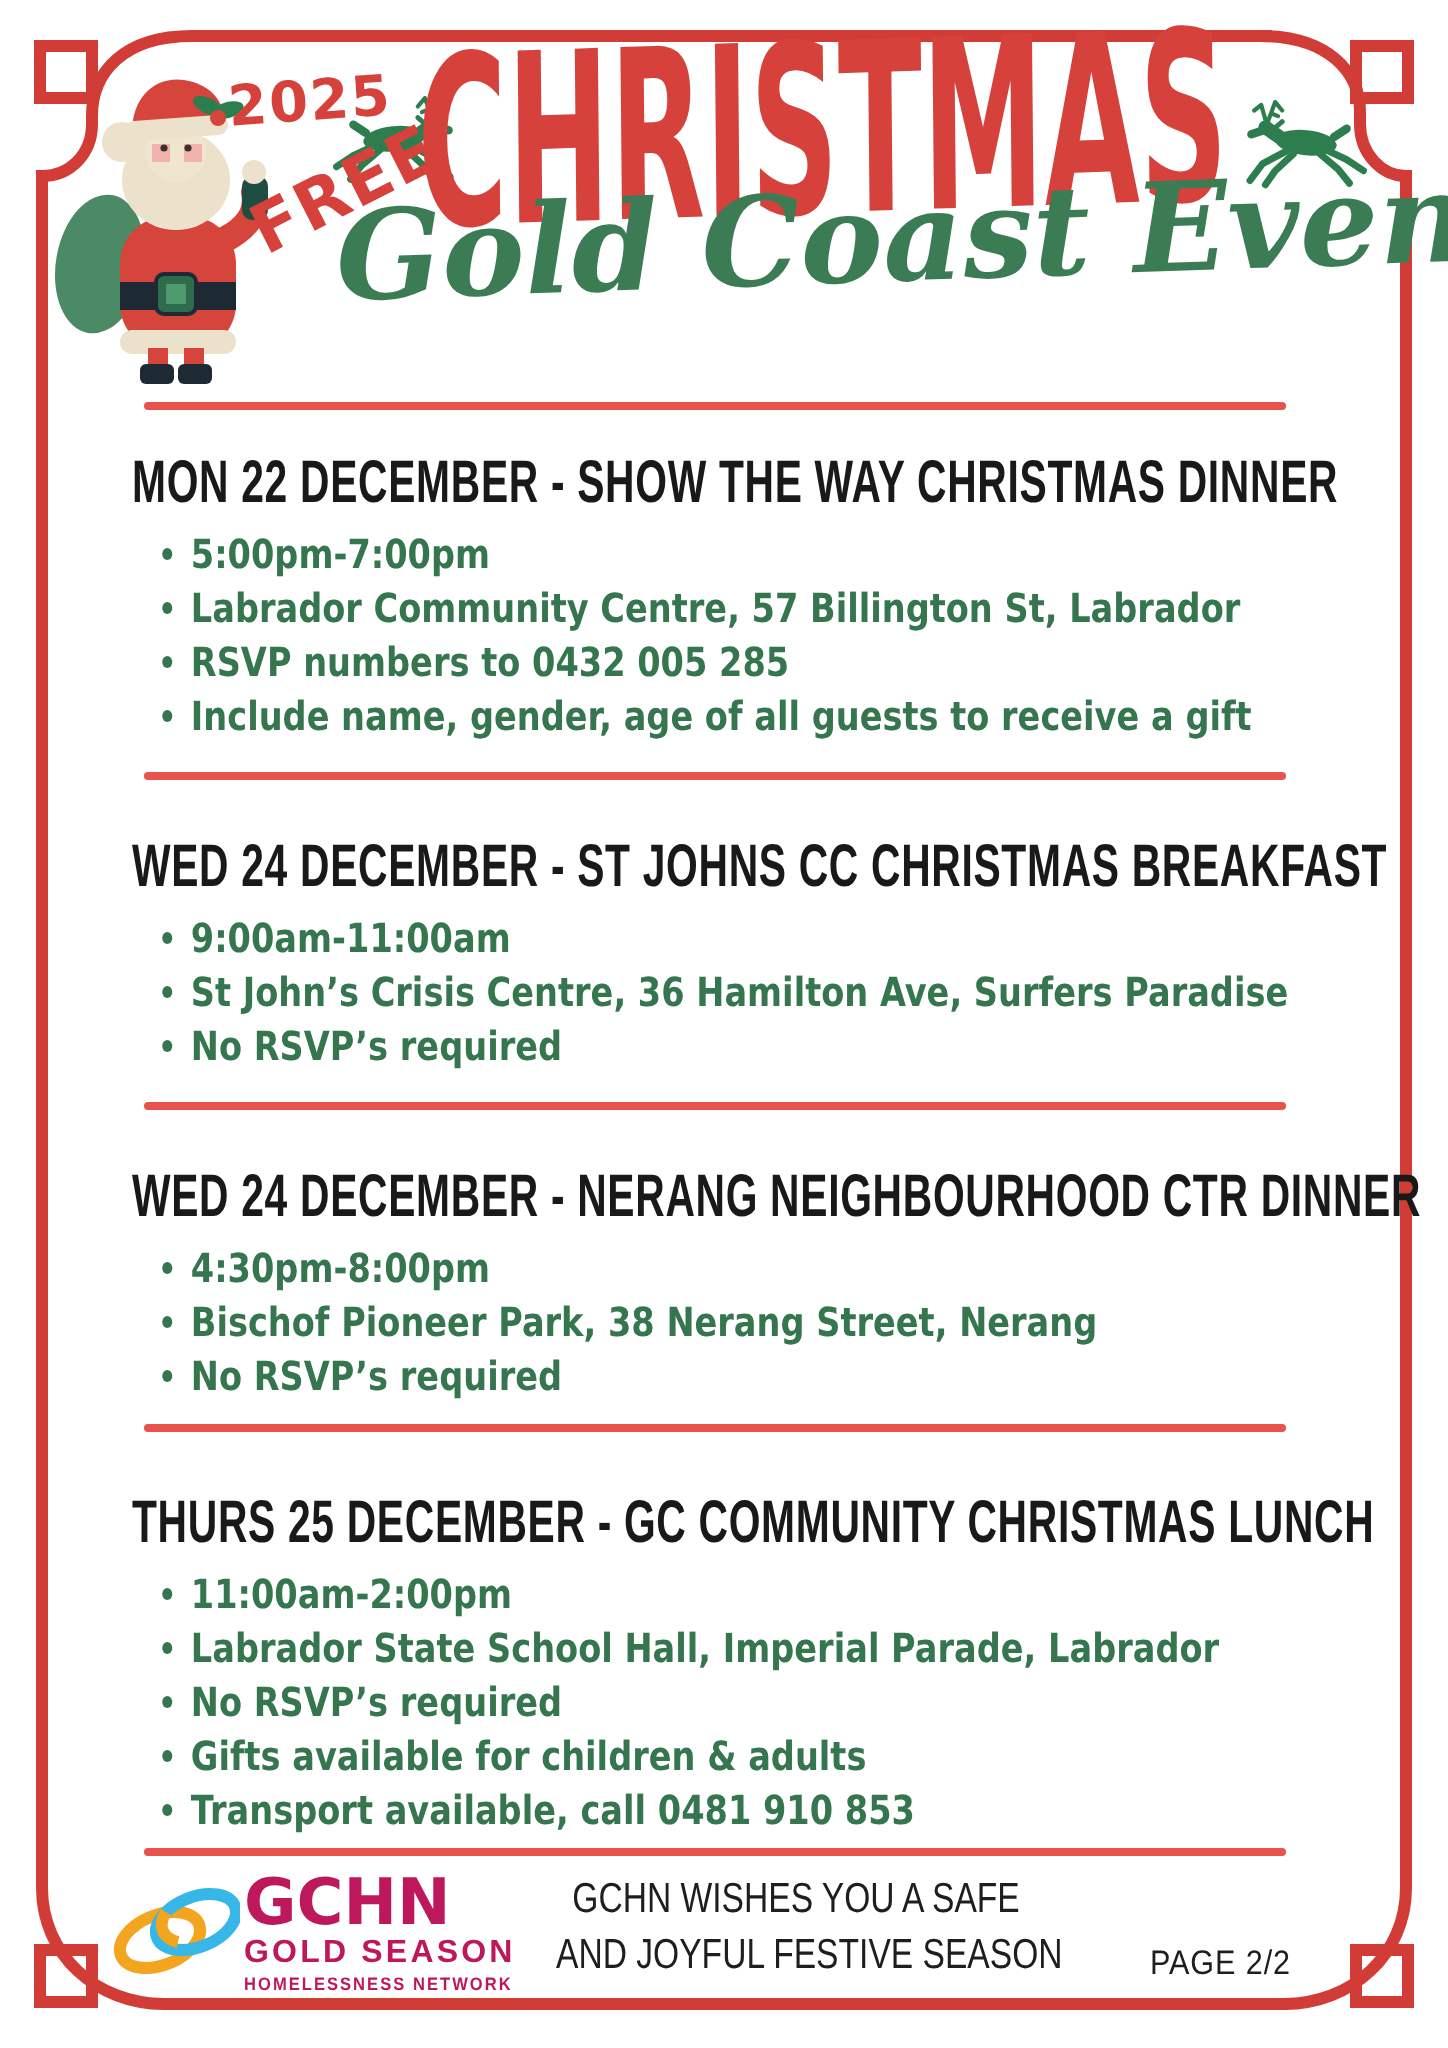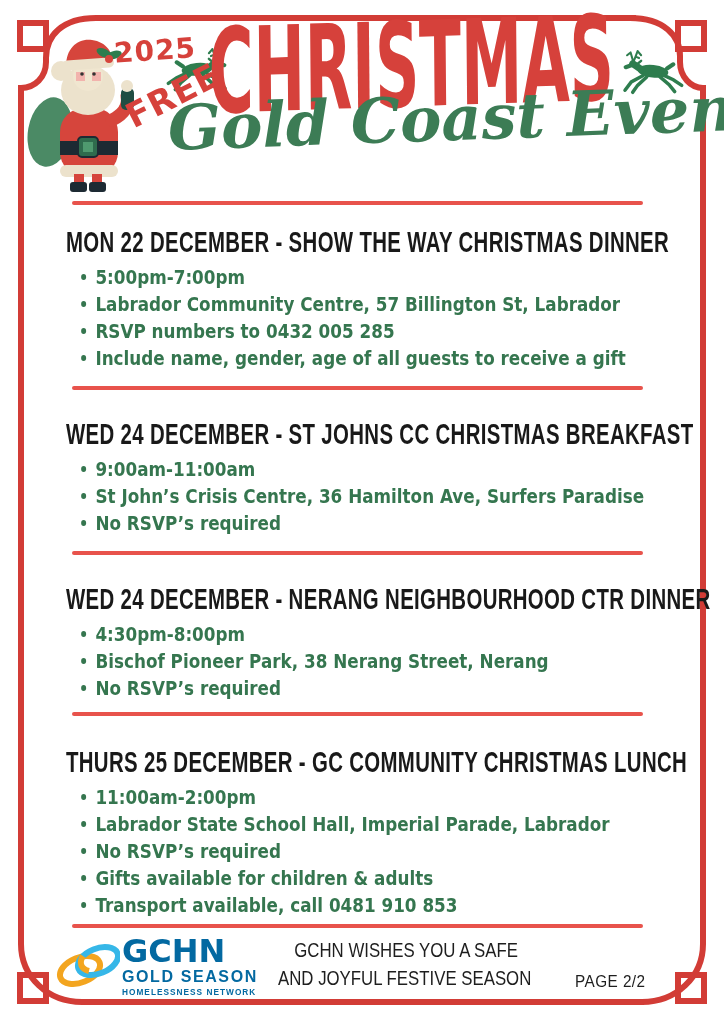--- a/index.html
+++ b/index.html
@@ -34,26 +34,26 @@
   .event-title{font:700 30px "Liberation Sans",sans-serif;color:#191919;white-space:nowrap;
         transform:scaleX(.68);transform-origin:0 50%;letter-spacing:.5px;margin-bottom:5px;
         line-height:32px;}
   .row{display:flex;align-items:center;height:27px;white-space:nowrap;
         transform:scaleX(.84);transform-origin:0 50%;padding-left:18px;
         font:700 20px "DejaVu Sans",sans-serif;color:#35764f;}
   .dot{width:6px;height:6px;border-radius:50%;background:#35764f;margin-right:11px;flex:none;}
 
   
   .logo-rings{position:absolute;left:56px;top:936px;}
-  .logo-text{position:absolute;left:122px;top:934px;color:#0369a1;}
+  .logo-text{position:absolute;left:122px;top:934px;color:#be185d;}
   .logo-acronym{font:700 32px "DejaVu Sans",sans-serif;letter-spacing:0;line-height:34px;}
   .logo-name{font:700 16px "Liberation Sans",sans-serif;letter-spacing:1.6px;line-height:18px;}
   .logo-tagline{font:700 9px "Liberation Sans",sans-serif;letter-spacing:1.1px;line-height:12px;
         transform:scaleX(.92);transform-origin:0 50%;white-space:nowrap;}
-  .footer-msg{position:absolute;left:248px;top:936px;width:300px;text-align:right;color:#1e1e1e;}
+  .footer-msg{position:absolute;left:248px;top:936px;width:300px;text-align:center;color:#1e1e1e;}
   .footer-msg div{font:400 21px "Liberation Sans",sans-serif;line-height:28px;white-space:nowrap;
         transform:scaleX(.8);}
   .page-num{position:absolute;left:575px;top:972px;font:400 17px "Liberation Sans",sans-serif;
         color:#1e1e1e;white-space:nowrap;transform:scaleX(.9);transform-origin:0 50%;letter-spacing:.5px;}
 </style>
 </head>
 <body>
 
 <div class="page">
 

